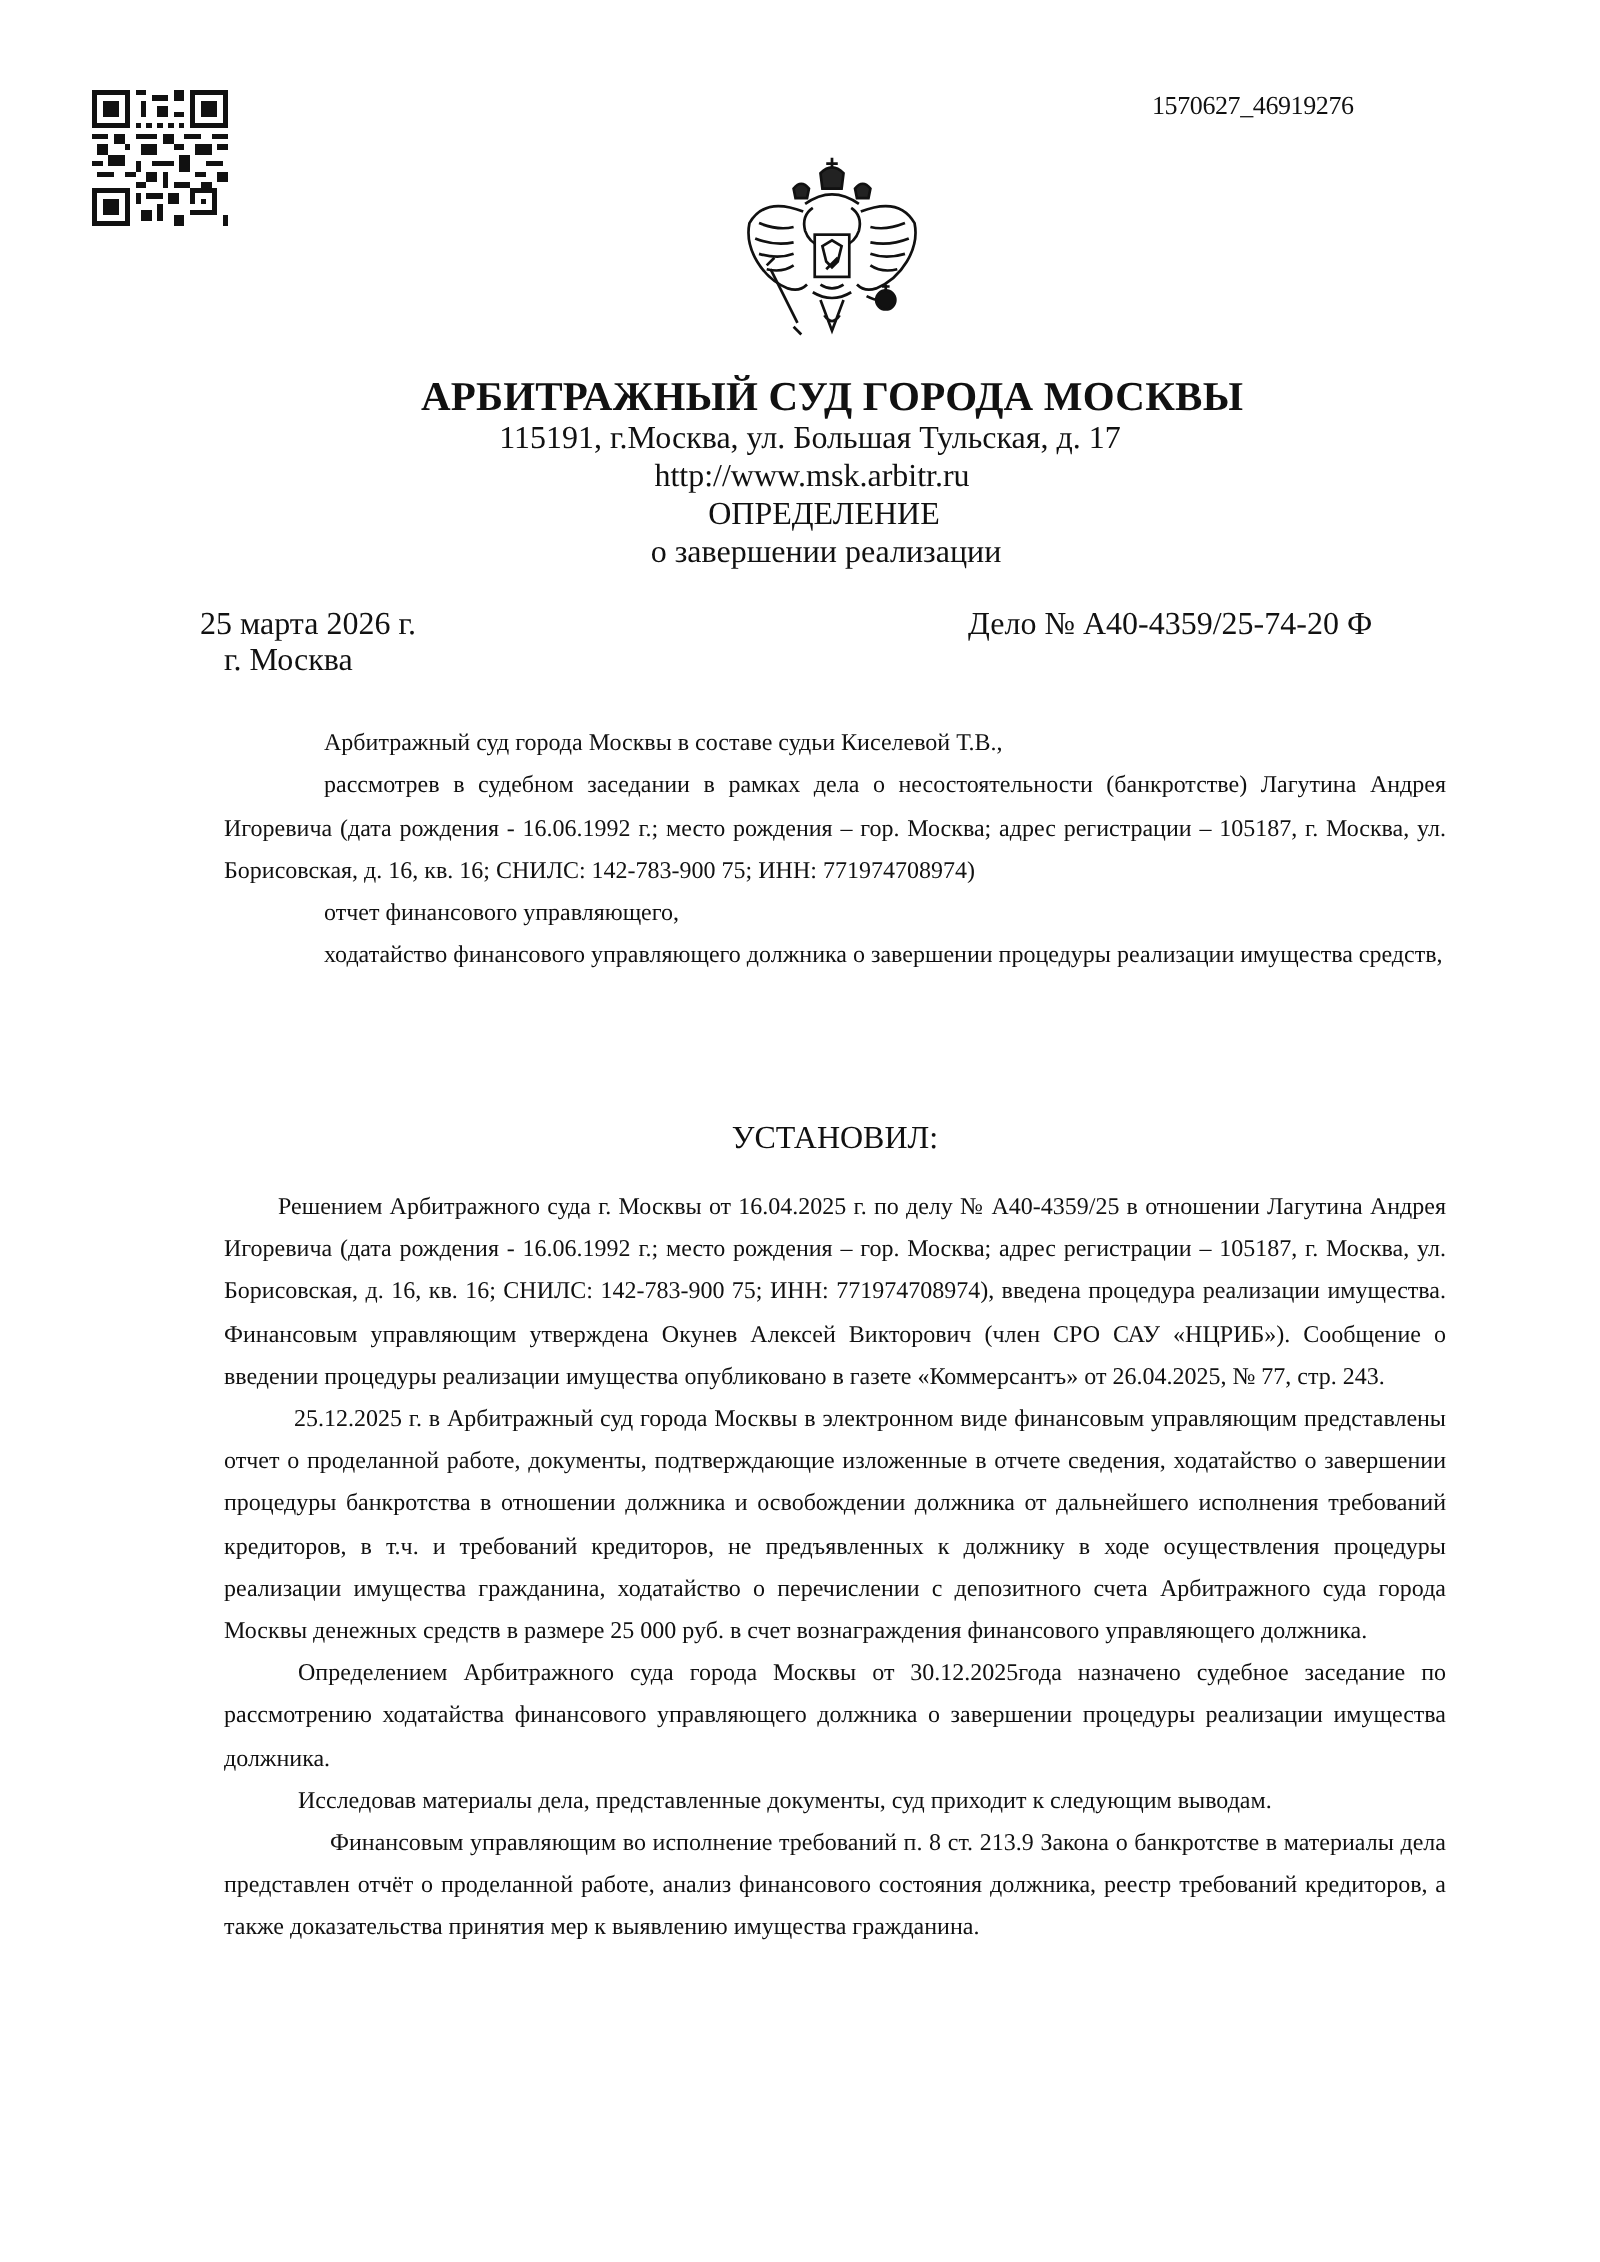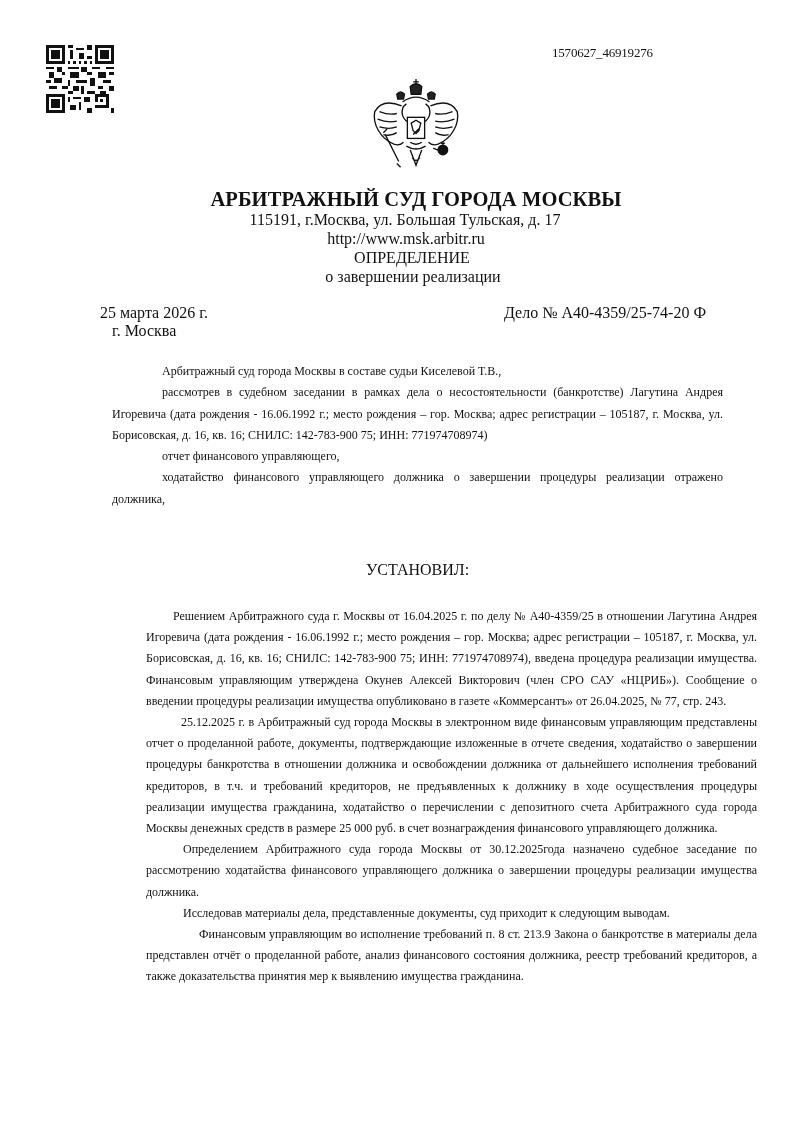--- a/index.html
+++ b/index.html
@@ -1,36 +1,36 @@
 <!DOCTYPE html>
 <html><head>
   <meta charset="utf-8">
   <style>
     html, body { margin: 0; padding: 0; background: #ffffff; }
     body { width: 800px; height: 1131px; position: relative; overflow: hidden;
       font-family: "Liberation Serif", "DejaVu Serif", serif; color: #111; }
     .qr { position: absolute; left: 46px; top: 45px; width: 68px; height: 68px; }
-    .doc-id { position: absolute; left: 552px; top: 45px; font-size: 13px; letter-spacing: -0.2px; }
+    .doc-id { position: absolute; left: 576px; top: 45px; font-size: 13px; letter-spacing: -0.2px; }
     .emblem { position: absolute; left: 368px; top: 75px; width: 96px; height: 100px; }
     .court-title { position: absolute; left: 0; width: 832px; top: 188px; text-align: center;
       font-weight: bold; font-size: 20.5px; letter-spacing: 0.1px; }
     .hdr-line { position: absolute; left: 0; width: 810px; text-align: center; font-size: 16px; }
     .addr { top: 211px; }
     .site { top: 230px; width: 812px; }
     .doctype { top: 249px; width: 824px; }
     .subj { top: 268px; width: 826px; }
     .date { position: absolute; left: 100px; top: 304px; font-size: 16px; }
     .city { position: absolute; left: 112px; top: 322px; font-size: 16px; }
-    .case { position: absolute; left: 504px; top: 304px; font-size: 16px; }
+    .case { position: absolute; left: 484px; top: 304px; font-size: 16px; }
     .body { position: absolute; left: 112px; width: 611px; font-size: 12px; line-height: 21.3px; }
     .p { margin: 0; text-align: justify; text-align-last: left; }
     .intro { top: 361px; }
     .intro .p { text-indent: 50px; }
     .established { position: absolute; left: 0; width: 835px; text-align: center; top: 561px; font-size: 16px; }
-    .main { top: 606px; line-height: 21.2px; margin-left: 34px; }
+    .main { top: 593px; line-height: 21.2px; }
     .main .p.i27 { text-indent: 27px; }
     .main .p.i35 { text-indent: 35px; }
     .main .p.i37 { text-indent: 37px; }
     .main .p.i53 { text-indent: 53px; }
   </style>
 </head>
 <body>
 
 <svg class="qr" viewBox="0 0 25 25" shape-rendering="crispEdges">
   <rect x="0" y="0" width="25" height="25" fill="#fff"></rect>
@@ -129,21 +129,21 @@
 <div class="hdr-line subj">о завершении реализации</div>
 
 <div class="date">25 марта 2026 г.</div>
 <div class="city">г. Москва</div>
 <div class="case">Дело № А40-4359/25-74-20 Ф</div>
 
 <div class="body intro">
   <p class="p">Арбитражный суд города Москвы в составе судьи Киселевой Т.В.,</p>
   <p class="p">рассмотрев в судебном заседании в рамках дела о несостоятельности (банкротстве) Лагутина Андрея Игоревича (дата рождения - 16.06.1992 г.; место рождения – гор. Москва; адрес регистрации – 105187, г. Москва, ул. Борисовская, д. 16, кв. 16; СНИЛС: 142-783-900 75; ИНН: 771974708974)</p>
   <p class="p">отчет финансового управляющего,</p>
-  <p class="p">ходатайство финансового управляющего должника о завершении процедуры реализации отражено должника,</p>
+  <p class="p">ходатайство финансового управляющего должника о завершении процедуры реализации имущества средств,</p>
 </div>
 
 <div class="established">УСТАНОВИЛ:</div>
 
 <div class="body main">
   <p class="p i27">Решением Арбитражного суда г. Москвы от 16.04.2025 г. по делу № А40-4359/25 в отношении Лагутина Андрея Игоревича (дата рождения - 16.06.1992 г.; место рождения – гор. Москва; адрес регистрации – 105187, г. Москва, ул. Борисовская, д. 16, кв. 16; СНИЛС: 142-783-900 75; ИНН: 771974708974), введена процедура реализации имущества. Финансовым управляющим утверждена Окунев Алексей Викторович (член СРО САУ «НЦРИБ»). Сообщение о введении процедуры реализации имущества опубликовано в газете «Коммерсантъ» от 26.04.2025, № 77, стр. 243.</p>
   <p class="p i35">25.12.2025 г. в Арбитражный суд города Москвы в электронном виде финансовым управляющим представлены отчет о проделанной работе, документы, подтверждающие изложенные в отчете сведения, ходатайство о завершении процедуры банкротства в отношении должника и освобождении должника от дальнейшего исполнения требований кредиторов, в т.ч. и требований кредиторов, не предъявленных к должнику в ходе осуществления процедуры реализации имущества гражданина, ходатайство о перечислении с депозитного счета Арбитражного суда города Москвы денежных средств в размере 25 000 руб. в счет вознаграждения финансового управляющего должника.</p>
   <p class="p i37">Определением Арбитражного суда города Москвы от 30.12.2025года назначено судебное заседание по рассмотрению ходатайства финансового управляющего должника о завершении процедуры реализации имущества должника.</p>
   <p class="p i37">Исследовав материалы дела, представленные документы, суд приходит к следующим выводам.</p>
   <p class="p i53">Финансовым управляющим во исполнение требований п. 8 ст. 213.9 Закона о банкротстве в материалы дела представлен отчёт о проделанной работе, анализ финансового состояния должника, реестр требований кредиторов, а также доказательства принятия мер к выявлению имущества гражданина.</p>

